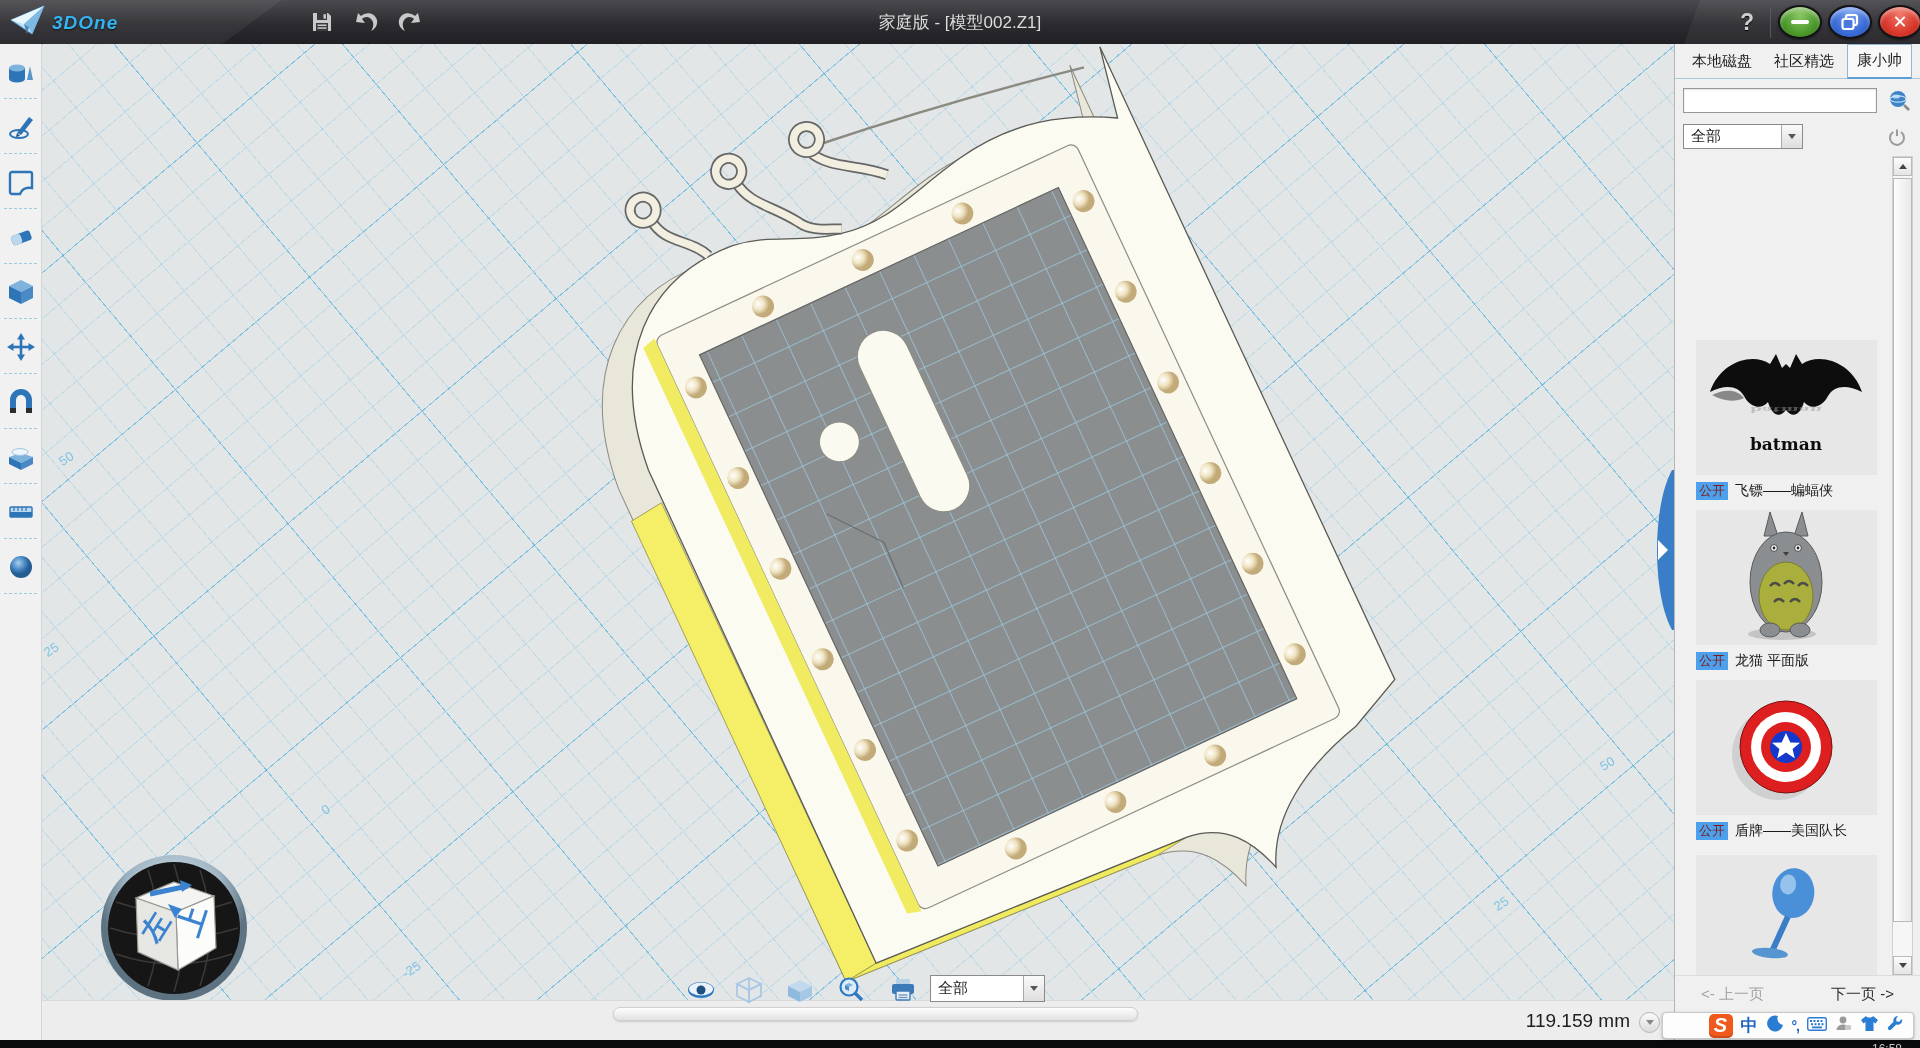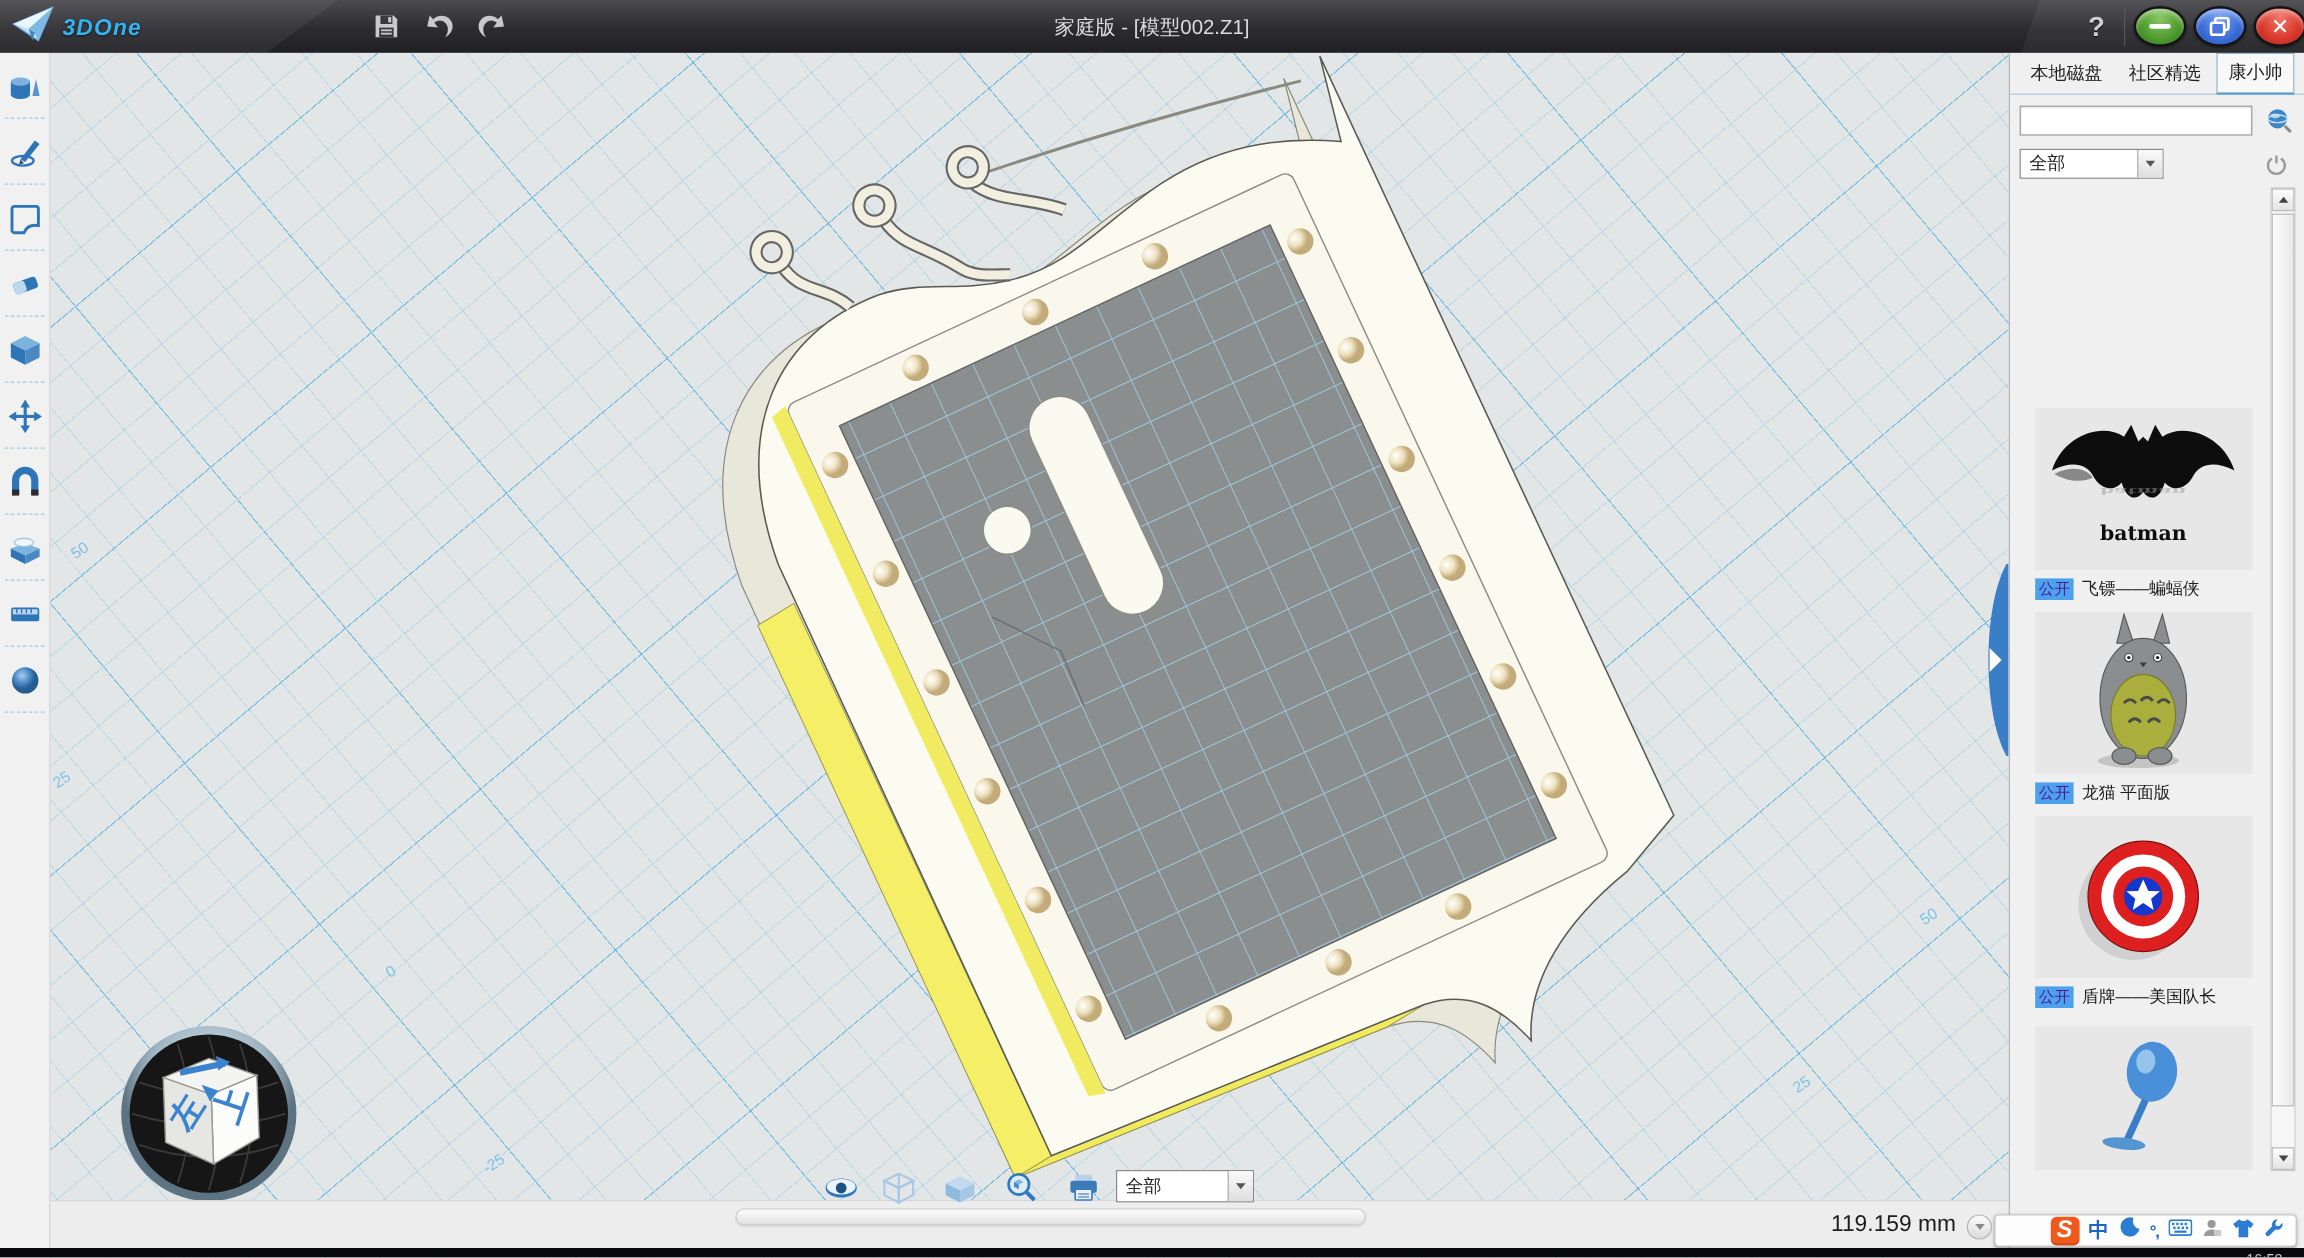--- a/index.html
+++ b/index.html
@@ -81,21 +81,21 @@
   .filter-row{position:absolute;left:0;top:80px;width:100%;height:27px;}
   .sb-dd{position:absolute;left:8px;top:0;width:120px;height:25px;}
   .power-btn{position:absolute;right:12px;top:2px;width:22px;height:22px;display:flex;align-items:center;justify-content:center;cursor:pointer;}
 
   .list{position:absolute;left:0;top:114px;width:246px;height:817px;overflow:hidden;}
   .item{position:absolute;left:21px;width:181px;}
   .thumb{width:181px;height:135px;background:#e7e7e7;cursor:pointer;}
   .item-label{display:flex;align-items:center;gap:7px;margin-top:7px;font-size:14px;color:#1c1c1c;}
   .badge{font-size:13px;padding:1px 3px;line-height:16px;}
   .badge-pending{background:#f59a92;color:#8e1409;}
-  .badge-public{background:#4da1ec;color:#4c1d95;}
+  .badge-public{background:#4da1ec;color:#7f1d1d;}
 
   .scrollbar{position:absolute;left:217px;top:112px;width:21px;height:820px;background:#f6f6f6;border:1px solid #d0d0d0;}
   .scroll-btn{position:absolute;left:0;width:19px;height:19px;background:linear-gradient(#fcfcfc,#e4e4e4);
     border:1px solid #b9b9b9;display:flex;align-items:center;justify-content:center;cursor:pointer;}
   .scroll-thumb{position:absolute;left:0;top:21px;width:19px;height:744px;background:linear-gradient(90deg,#fdfdfd,#e9e9e9);
     border:1px solid #b9b9b9;cursor:grab;}
   .tri-up-s{width:0;height:0;border-left:4px solid transparent;border-right:4px solid transparent;border-bottom:5px solid #444;}
   .tri-down-s{width:0;height:0;border-left:4px solid transparent;border-right:4px solid transparent;border-top:5px solid #444;}
 
   .pagination{position:absolute;left:0;top:931px;width:100%;height:34px;border-top:1px solid #dcdcdc;font-size:15px;}
@@ -565,20 +565,24 @@
   <div class="scrollbar">
     <div class="scroll-btn" style="top:0;">
         <span class="tri-up-s"></span>
       </div>
     <div class="scroll-thumb"></div>
     <div class="scroll-btn" style="bottom:0;">
         <span class="tri-down-s"></span>
       </div>
   </div>
 
+  <div class="pagination">
+    <span class="page-prev">&lt;- 上一页</span>
+    <span class="page-next">下一页 -&gt;</span>
+  </div>
 </div>
 
 <div class="ime-bar">
   <span class="ime-s">S</span>
   <span class="ime-zh">中</span>
   <span>
     <svg width="18" height="18" viewBox="0 0 18 18">
         <path d="M12,1 A8,8 0 1 0 17,10 A6.5,6.5 0 0 1 12,1 Z" fill="#2b7cd3"></path>
       </svg>
   </span>

